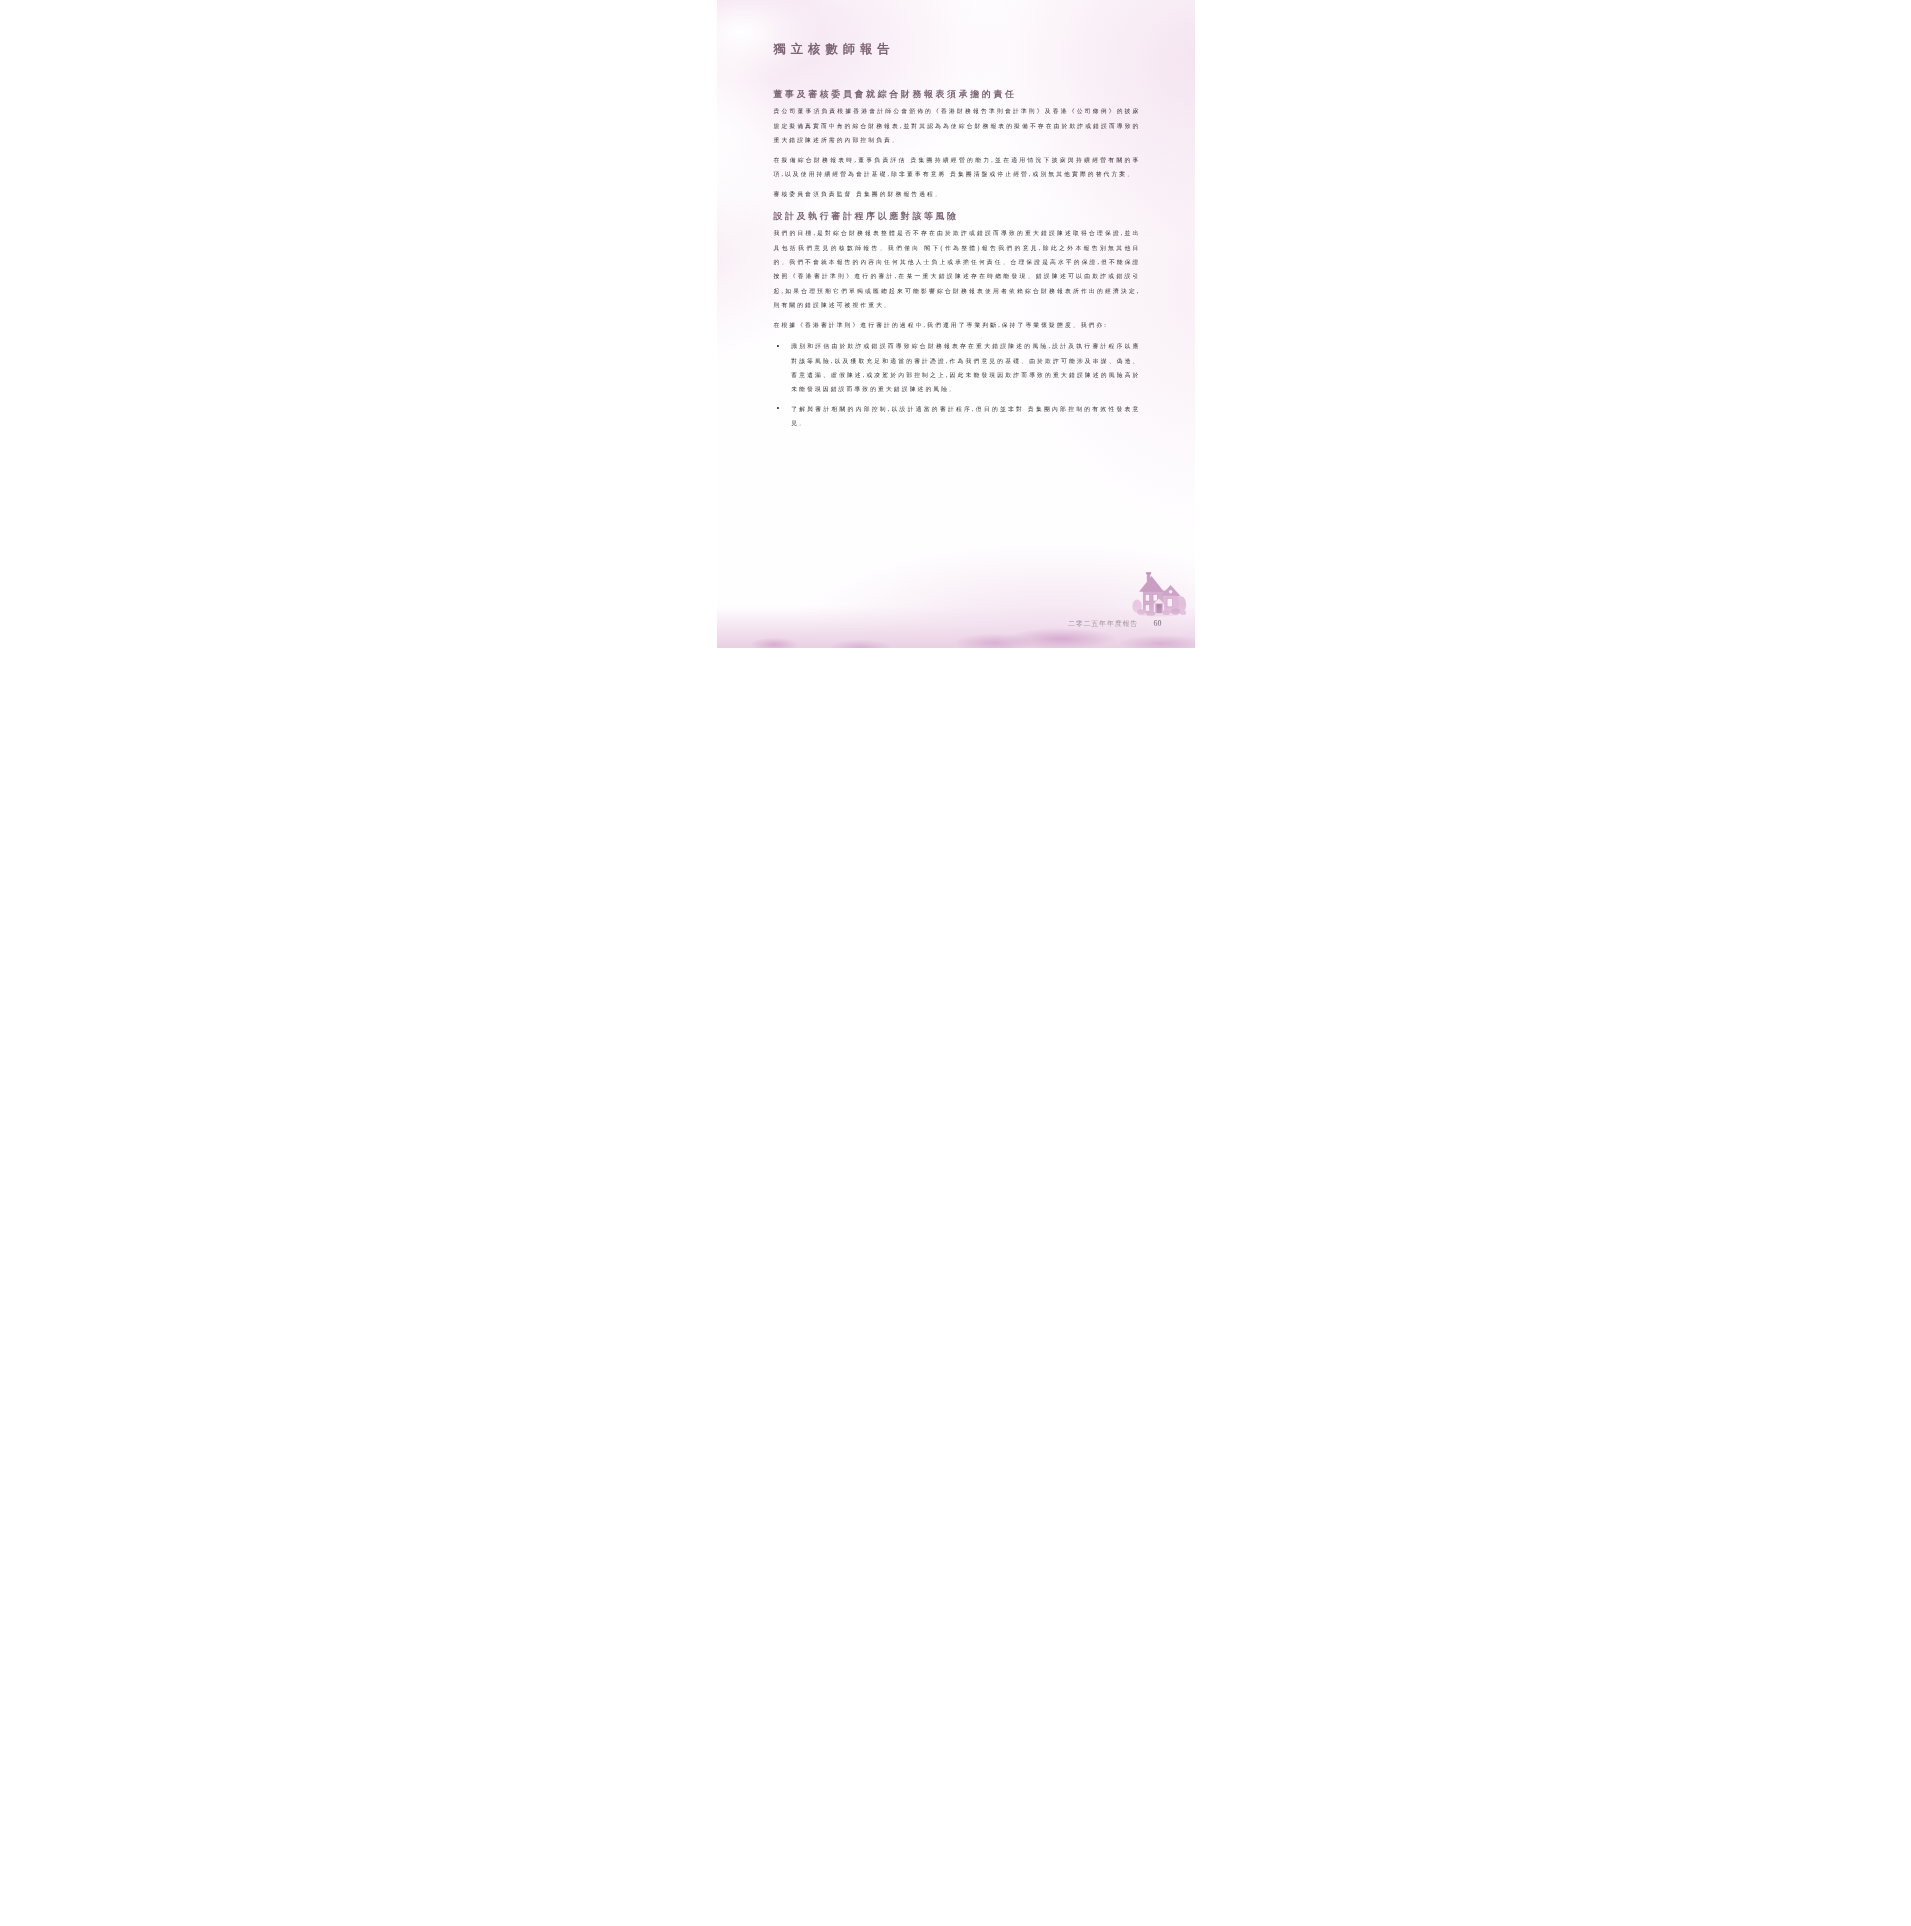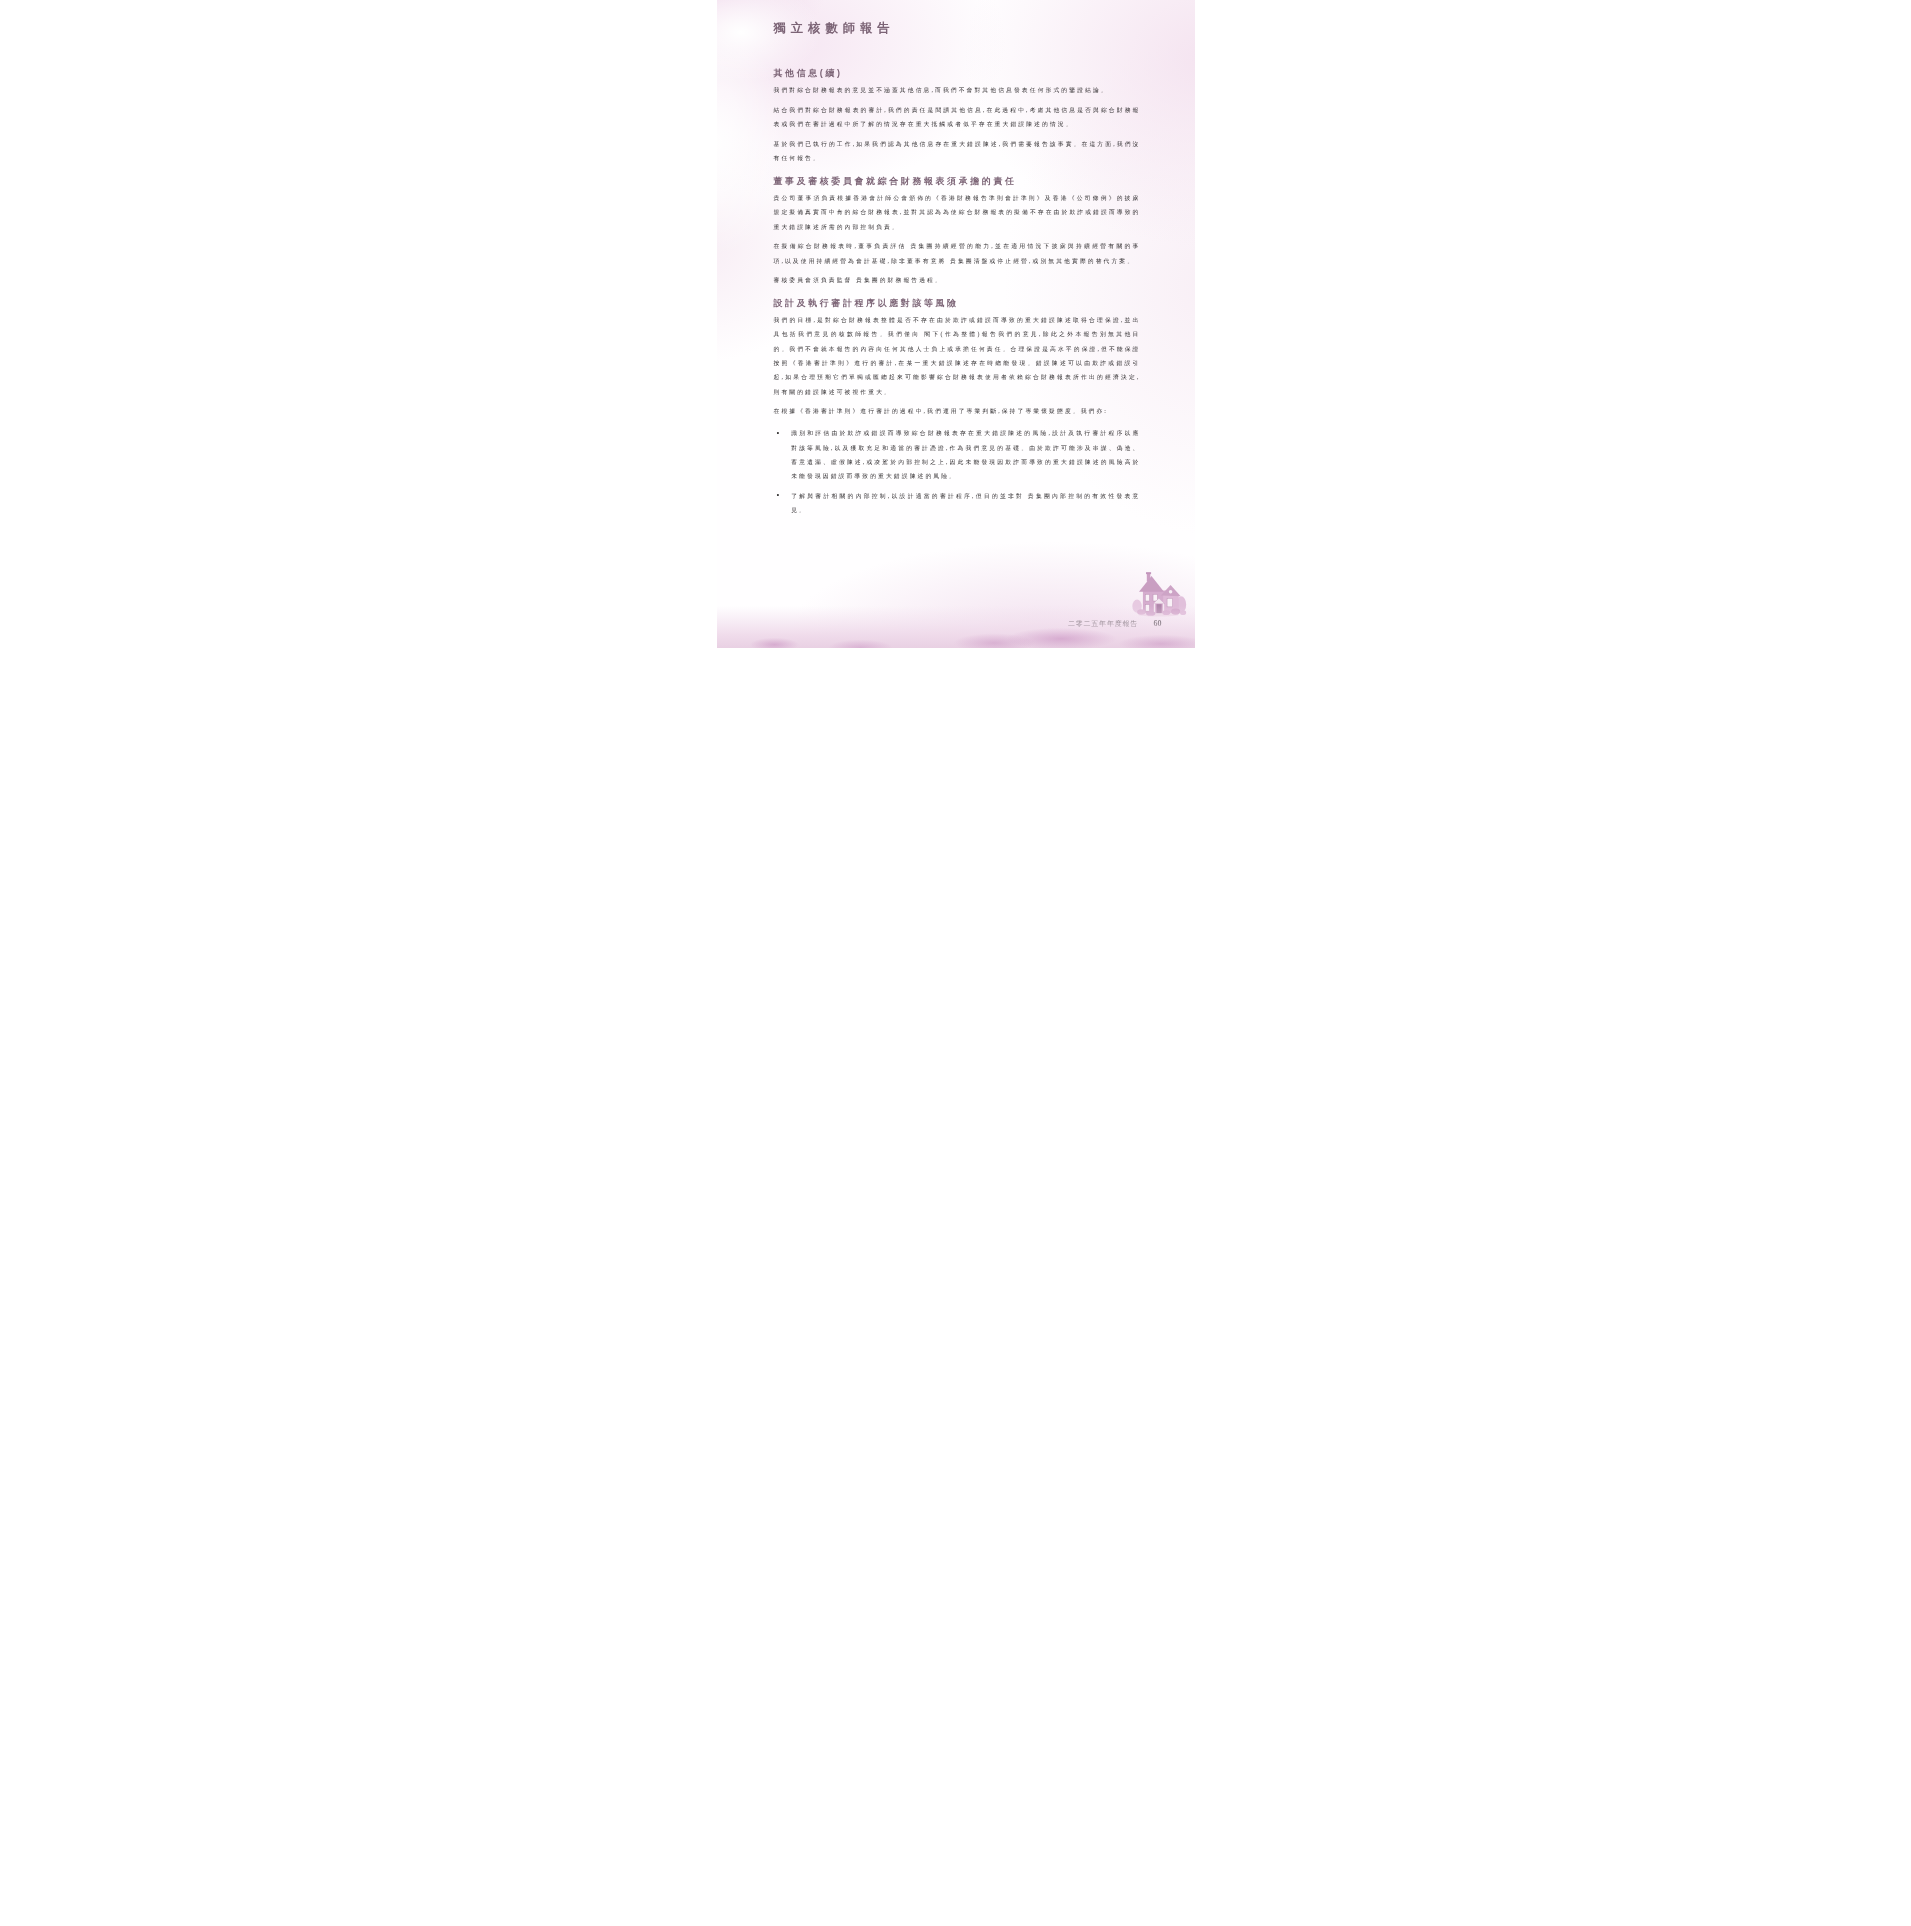--- a/index.html
+++ b/index.html
@@ -13,21 +13,21 @@
     background-image:
       radial-gradient(ellipse 116px 73px at 5% 5%,  #ffffff 0%, rgba(255,255,255,0) 70%),
       radial-gradient(ellipse 100px 162px at 0% 22%, rgba(255,255,255,.9), rgba(255,255,255,0) 70%),
       radial-gradient(ellipse 166px 104px at -2% -2%, rgba(240,216,235,.95) 0%, rgba(240,216,235,0) 72%),
       radial-gradient(ellipse 316px 208px at 13% 7%,  rgba(244,226,240,.9) 0%, rgba(244,226,240,0) 72%),
       radial-gradient(ellipse 216px 169px at -6% 38%, rgba(246,233,242,.85) 0%, rgba(246,233,242,0) 70%),
       radial-gradient(ellipse 347px 262px at 104% 9%, rgba(243,224,238,.9) 0%, rgba(243,224,238,0) 72%),
       radial-gradient(ellipse 293px 347px at 104% 44%, rgba(247,236,244,.85) 0%, rgba(247,236,244,0) 72%),
       radial-gradient(ellipse 347px 116px at 70% 97%, rgba(240,220,236,.8) 0%, rgba(240,220,236,0) 75%);
   }
-  .content { position:relative; margin-left:57px; width:367px; padding-top:22px; }
+  .content { position:relative; margin-left:57px; width:367px; padding-top:43px; }
   .title {
     font-family:"Liberation Sans", sans-serif;
     font-size:12.3px; font-weight:bold; line-height:1;
     color:#7c6476; letter-spacing:5px;
     margin:0 0 35px 0;
   }
   .sec-heading {
     font-family:"Liberation Sans", sans-serif;
     font-size:8.9px; font-weight:bold; line-height:1.05;
     color:#7c6476; letter-spacing:2.7px;
@@ -73,26 +73,20 @@
 </style>
 </head>
 <body>
 
 <div class="page">
 
   <div class="content">
 
     <h1 class="title">獨立核數師報告</h1>
 
-    <section>
-      <h2 class="sec-heading">其他信息(續)</h2>
-      <p class="body-p">我們對綜合財務報表的意見並不涵蓋其他信息,而我們不會對其他信息發表任何形式的鑒證結論。</p>
-      <p class="body-p">結合我們對綜合財務報表的審計,我們的責任是閱讀其他信息,在此過程中,考慮其他信息是否與綜合財務報表或我們在審計過程中所了解的情況存在重大抵觸或者似乎存在重大錯誤陳述的情況。</p>
-      <p class="body-p">基於我們已執行的工作,如果我們認為其他信息存在重大錯誤陳述,我們需要報告該事實。在這方面,我們沒有任何報告。</p>
-    </section>
 
     <section>
       <h2 class="sec-heading">董事及審核委員會就綜合財務報表須承擔的責任</h2>
       <p class="body-p">貴公司董事須負責根據香港會計師公會頒佈的《香港財務報告準則會計準則》及香港《公司條例》的披露規定擬備真實而中肯的綜合財務報表,並對其認為為使綜合財務報表的擬備不存在由於欺詐或錯誤而導致的重大錯誤陳述所需的內部控制負責。</p>
       <p class="body-p">在擬備綜合財務報表時,董事負責評估 貴集團持續經營的能力,並在適用情況下披露與持續經營有關的事項,以及使用持續經營為會計基礎,除非董事有意將 貴集團清盤或停止經營,或別無其他實際的替代方案。</p>
       <p class="body-p">審核委員會須負責監督 貴集團的財務報告過程。</p>
     </section>
 
     <section>
       <h2 class="sec-heading">設計及執行審計程序以應對該等風險</h2>

